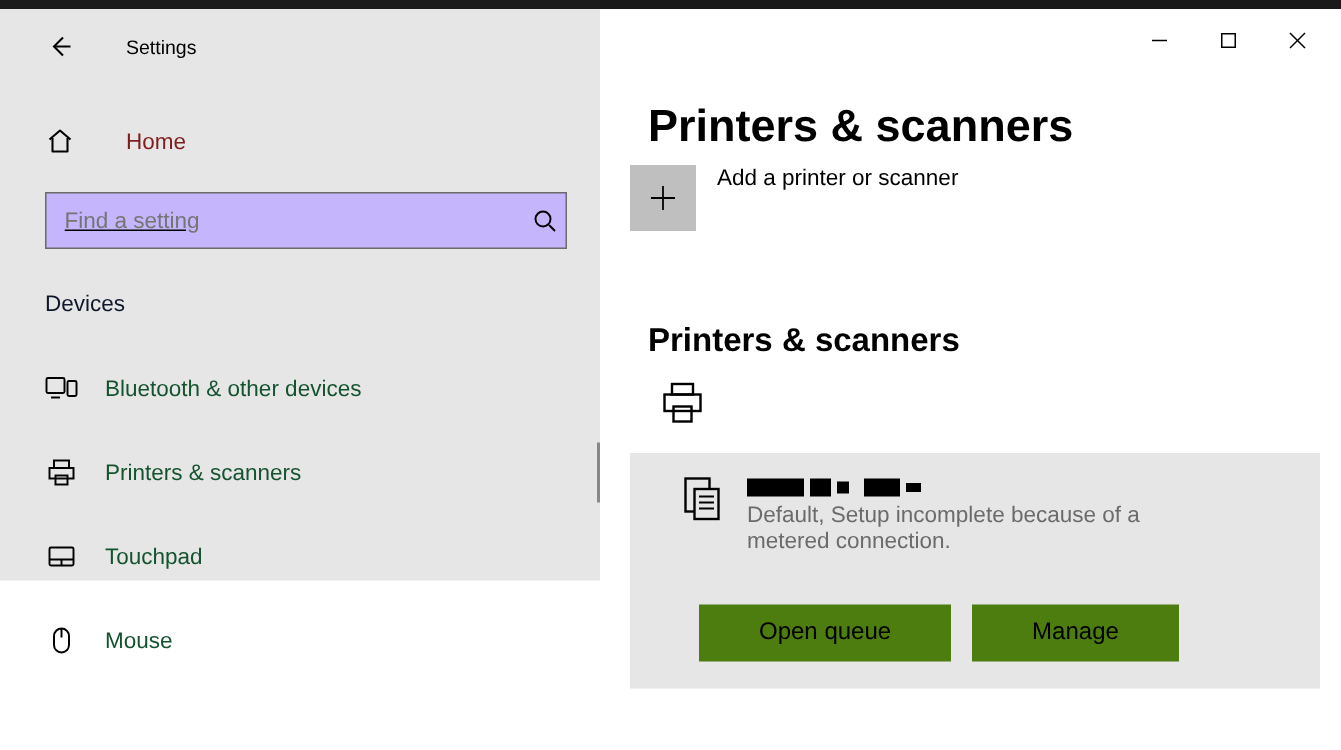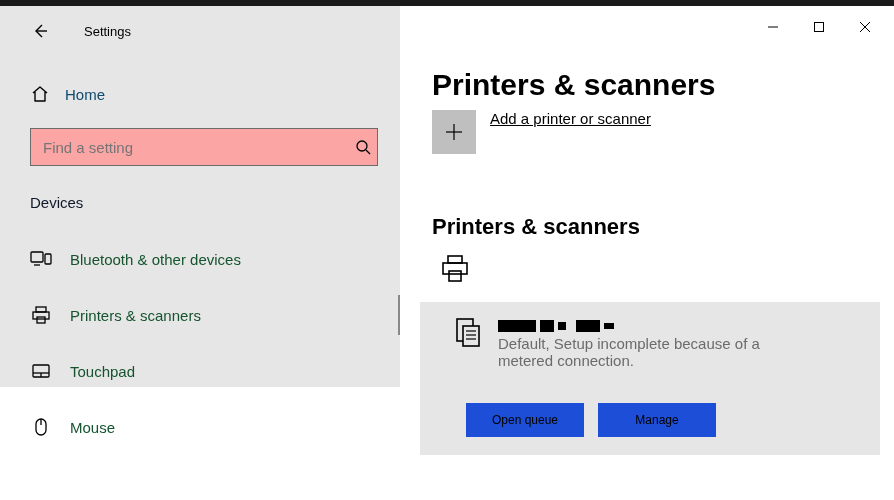--- a/index.html
+++ b/index.html
@@ -4,51 +4,51 @@
 <style>
   * { box-sizing: border-box; margin: 0; padding: 0; font-family: "Segoe UI", Arial, sans-serif; }
   body { width: 894px; height: 500px; overflow: hidden; background: #fff; }
   .topbar { height: 6px; background: #1a1a1a; }
   .window { display: flex; height: 381px; }
   .sidebar { width: 400px; background: #e6e6e6; position: relative; height: 100%; }
   .header-row { display: flex; align-items: center; height: 50px; padding-left: 28px; }
   .back-btn { width: 24px; height: 24px; display:flex; align-items:center; justify-content:center; cursor:pointer; }
   .header-title { margin-left: 32px; font-size: 13px; color:#000; }
   .home-row { display:flex; align-items:center; padding: 10px 0 10px 30px; margin-top: 18px; cursor:pointer; }
-  .home-row .label { margin-left: 15px; font-size: 15px; color:#0c4a6e; }
+  .home-row .label { margin-left: 34px; font-size: 15px; color:#7f1d1d; }
   .search-wrap { margin: 14px 22px 0 30px; }
-  .search-box { display:flex; align-items:center; border:1px solid #6b6b6b; background:#fca5a5; height:38px; padding: 0 6px 0 12px; }
+  .search-box { display:flex; align-items:center; border:1px solid #6b6b6b; background:#c4b5fd; height:38px; padding: 0 6px 0 12px; text-decoration: underline; }
   .search-box input { flex:1; border:none; outline:none; background:transparent; font-size:15px; color:#555; }
   .section-title { margin: 28px 0 0 30px; font-size:15px; font-weight:400; color:#0f172a; }
   .nav-list { margin-top: 20px; }
   .nav-item { display:flex; align-items:center; height:56px; padding-left:30px; cursor:pointer; position:relative; }
   .nav-item .icon { width:22px; display:flex; justify-content:center; }
   .nav-item .label { margin-left:18px; font-size:15px; color:#14532d; }
   .nav-item.active::after { content:""; position:absolute; right:0; top:8px; bottom:8px; width:2px; background:#888; }
   .content { flex:1; background:#fff; position:relative; padding: 0 0 0 0; }
   .win-controls { position:absolute; top:6px; right:6px; display:flex; gap:0; }
   .win-btn { width:46px; height:30px; display:flex; align-items:center; justify-content:center; cursor:pointer; }
   .page-title { font-size:30px; font-weight:600; color:#000; margin: 62px 0 0 32px; letter-spacing:0; }
-  .add-row { display:flex; align-items:flex-start; margin: 8px 0 0 32px; cursor:pointer;text-decoration:underline; }
+  .add-row { display:flex; align-items:flex-start; margin: 8px 0 0 20px; cursor:pointer; }
   .add-tile { width:44px; height:44px; background:#bfbfbf; display:flex; align-items:center; justify-content:center; }
   .add-label { margin-left: 14px; font-size:15px; color:#000; padding-top:0; }
   .subhead { font-size:22px; font-weight:600; color:#000; margin: 60px 0 0 32px; }
   .device-row { display:flex; align-items:center; margin: 14px 30px 0 32px; cursor:pointer; }
   .device-icon { width:46px; display:flex; justify-content:center; }
   .device-text { margin-left:10px; flex:1; overflow:hidden; }
   .device-name { font-size:15px; color:#000; }
   .device-status { font-size:15px; color:#6b6b6b; white-space:nowrap; overflow:hidden; text-overflow:ellipsis; }
   .selected-card { margin: 18px 14px 0 20px; background:#e6e6e6; padding: 14px 18px 18px 24px; }
   .sel-top { display:flex; align-items:flex-start; }
   .sel-text { margin-left: 8px; flex:1; }
   .sel-name { font-size:15px; color:#000; font-weight:600; }
   .sel-name .blk { display:inline-block; background:#000; height:12px; vertical-align:middle; }
   .sel-status { font-size:15px; color:#6b6b6b; margin-top:2px; max-width:320px; }
   .btn-row { display:flex; gap:14px; margin-top: 34px; margin-left: 22px; }
-  .btn { background:#1d4ed8; border:none; padding: 10px 24px; font-size:12px; color:#000; cursor:pointer; min-width:118px; }
+  .btn { background:#4d7c0f; border:none; padding: 10px 40px; font-size:16px; color:#000; cursor:pointer; min-width:118px; }
   svg { display:block; }
 </style>
 </head>
 <body>
 
 <div class="topbar"></div>
 <div class="window">
   <div class="sidebar">
     <div class="header-row">
       <div class="back-btn">

